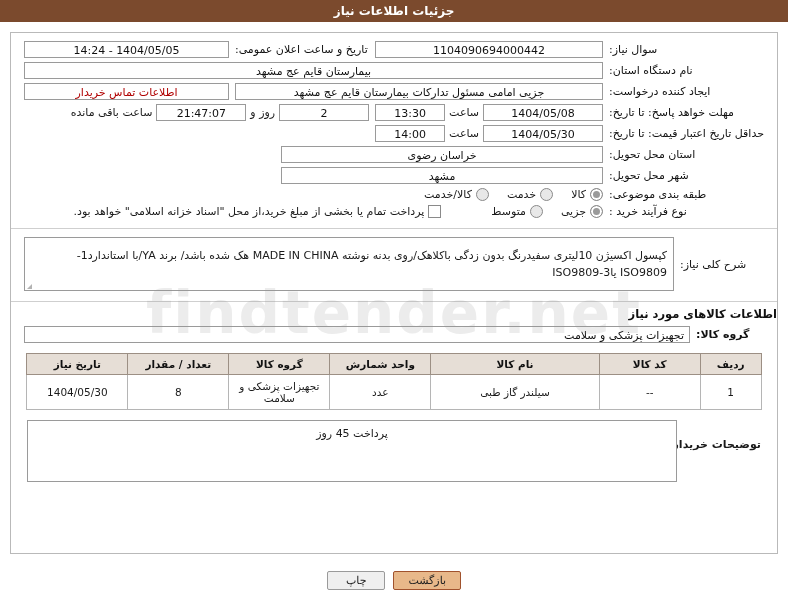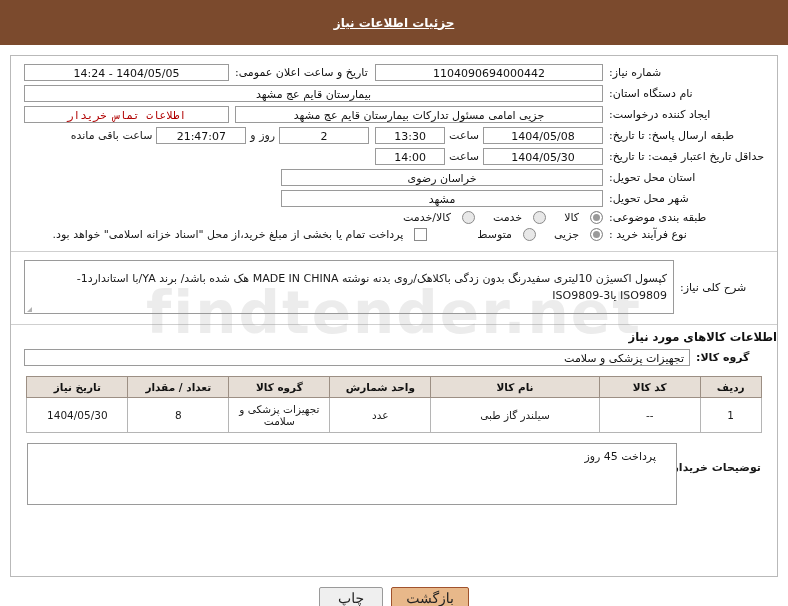--- a/index.html
+++ b/index.html
@@ -13,50 +13,50 @@
     position:relative;
   }
   .wm{
     position:absolute;inset:0;
     display:flex;align-items:center;justify-content:center;
     font-size:58px;font-weight:bold;color:rgba(150,150,150,0.18);
     letter-spacing:2px;pointer-events:none;z-index:5;
     transform:translateY(10px);
   }
   .header-bar{
-    height:45px;background:#7b4a2d;color:#fff;
+    height:22px;background:#7b4a2d;color:#fff;
     display:flex;align-items:center;justify-content:center;
-    font-size:12px;font-weight:bold;text-decoration:underline;
+    font-size:12px;font-weight:bold;
   }
   .outer{
     margin:10px;border:1px solid #b9b9b9;background:#fff;
     height:520px;position:relative;
   }
   .section{padding:6px 10px 4px 10px;}
   .divider{border-top:1px solid #cfcfcf;margin:4px 0 0 0;}
   table.form{width:100%;border-collapse:collapse;}
   table.form td{padding:2px 3px;vertical-align:middle;}
   .lbl{text-align:left;white-space:nowrap;font-size:11px;color:#111;padding-left:6px;}
   .fld{
     border:1px solid #9a9a9a;background:#fff;height:17px;line-height:17px;
     padding:0 5px;font-size:11px;text-align:center;color:#111;
     box-sizing:border-box;
   }
   .fld.right{text-align:right;}
-  .link{color:#b00000;text-decoration:none;font-family:Liberation Mono, monospace;}
+  .link{color:#b00000;text-decoration:none;}
   .radio-row{display:flex;align-items:center;gap:4px;justify-content:flex-start;}
   .radio{
     width:11px;height:11px;border-radius:50%;
     border:1px solid #8a8a8a;background:#e8e8e8;display:inline-block;
   }
   .radio.on{background:#9a9a9a;box-shadow:inset 0 0 0 2px #fff;}
   .chk{
     width:11px;height:11px;border:1px solid #8a8a8a;background:#fff;display:inline-block;
   }
-  .opt{display:flex;align-items:flex-end;gap:11px;margin-left:14px;}
+  .opt{display:flex;align-items:flex-end;gap:4px;margin-left:14px;}
   .bigbox{
     border:1px solid #9a9a9a;background:#fff;min-height:34px;
     padding:9px 6px;font-size:11px;line-height:17px;text-align:right;
     position:relative;
   }
   .bigbox .corner{
     position:absolute;left:2px;bottom:1px;width:0;height:0;
     border-left:5px solid transparent;border-bottom:5px solid #b3b3b3;
   }
   .sectitle{
@@ -68,48 +68,48 @@
   }
   table.grid th{
     background:#e6ded6;border:1px solid #9c8f84;color:#111;
     font-weight:bold;padding:4px 10px;text-align:center;white-space:nowrap;
   }
   table.grid td{
     border:1px solid #b5b5b5;padding:5px 3px;text-align:center;background:#fff;
   }
   .notes{
     width:88%;margin:8px auto 0 auto;border:1px solid #9a9a9a;background:#fff;
-    padding:4px 20px;font-size:11px;line-height:17px;text-align:right;min-height:52px;
+    padding:4px 6px;font-size:11px;line-height:17px;text-align:center;min-height:52px;
   }
   .notes-label{font-weight:bold;font-size:11px;white-space:nowrap;}
   .btnrow{
     display:flex;justify-content:center;align-items:center;gap:8px;
     margin-top:10px;
   }
   .btn{
     border:1px solid #a0522d;background:#e8b88a;color:#222;
-    font-size:14px;padding:2px 14px;border-radius:2px;cursor:pointer;
+    font-size:11px;padding:2px 14px;border-radius:2px;cursor:pointer;margin-top:7px;
   }
   .btn.plain{background:#efefef;border:1px solid #9a9a9a;padding:2px 18px;}
   .w-full{width:100%;}
 </style>
 </head>
 <body>
 
 <div class="wm">findtender.net</div>
 
 <div class="header-bar">جزئیات اطلاعات نیاز</div>
 
 <div class="outer">
 
   <div class="section">
     <table class="form">
       <tbody>
           <tr>
-        <td class="lbl" style="width:110px">شماره نیاز:</td>
+        <td class="lbl" style="width:110px">سوال نیاز:</td>
         <td style="width:200px">
               <div class="fld">1104090694000442</div>
             </td>
         <td class="lbl" style="width:170px">تاریخ و ساعت اعلان عمومی:</td>
         <td>
               <div class="fld" style="width:205px">1404/05/05 - 14:24</div>
             </td>
       </tr>
       <tr>
         <td class="lbl">نام دستگاه استان:</td>
@@ -120,21 +120,21 @@
       <tr>
         <td class="lbl">ایجاد کننده درخواست:</td>
         <td colspan="2">
               <div class="fld">جزیی امامی مسئول تدارکات بیمارستان قایم  عج  مشهد</div>
             </td>
         <td>
               <div class="fld"><span class="link">اطلاعات تماس خریدار</span></div>
             </td>
       </tr>
       <tr>
-        <td class="lbl">طبقه ارسال پاسخ: تا تاریخ:</td>
+        <td class="lbl">مهلت خواهد پاسخ: تا تاریخ:</td>
         <td>
           <div style="display:flex;gap:4px;align-items:center;justify-content:flex-start;">
             <div class="fld" style="width:120px">1404/05/08</div>
             <span>ساعت</span>
             <div class="fld" style="width:70px">13:30</div>
           </div>
         </td>
         <td colspan="2">
           <div style="display:flex;gap:4px;align-items:center;justify-content:flex-start;">
             <div class="fld" style="width:90px">2</div>

